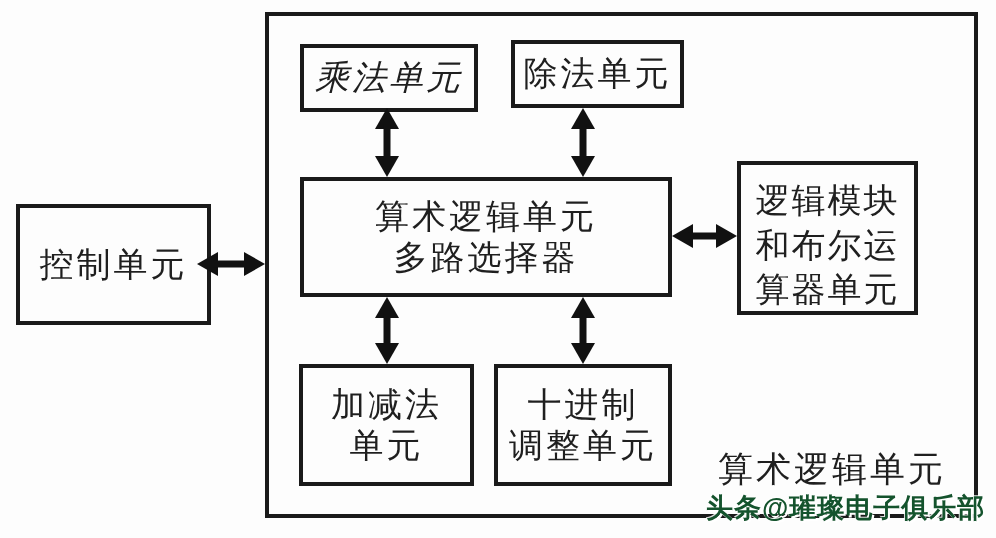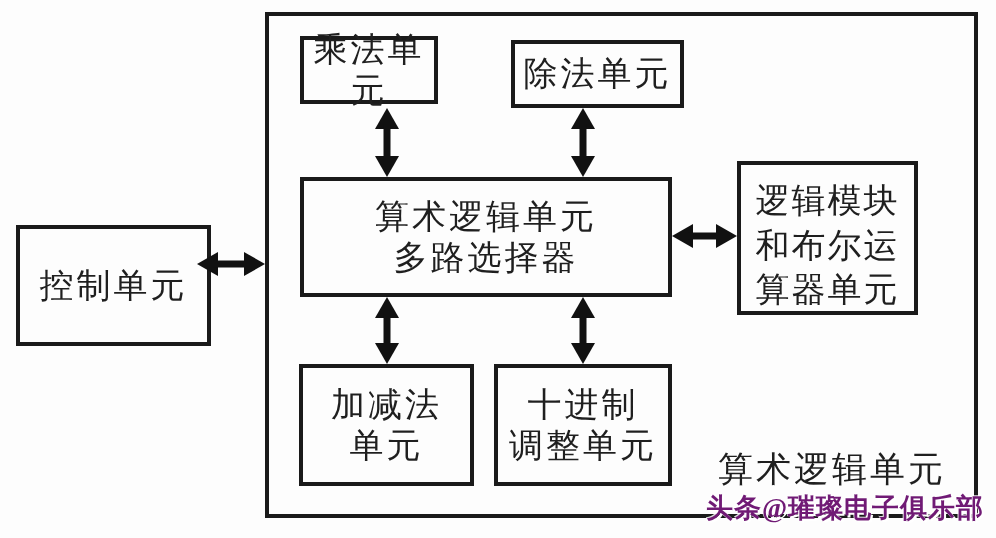--- a/index.html
+++ b/index.html
@@ -28,22 +28,22 @@
   .box .lbl {
     white-space: pre-line;
     font-size: 34px;
     letter-spacing: 3px;
     line-height: 1.22;
   }
   .outer {
     left: 265px; top: 12px; width: 713px; height: 506px;
     background: transparent;
   }
-  .control  { left: 16px;  top: 204px; width: 195px; height: 121px; margin-top: 21px; }
-  .multiply { left: 300px; top: 36px;  width: 138px; height: 68px; }
+  .control  { left: 16px;  top: 204px; width: 195px; height: 121px; }
+  .multiply { left: 300px; top: 44px;  width: 178px; height: 68px; font-style: italic; }
   .divide   { left: 511px; top: 40px;  width: 173px; height: 68px; }
   .mux      { left: 300px; top: 177px; width: 372px; height: 120px; }
   .logic    { left: 737px; top: 161px; width: 181px; height: 154px; align-items: flex-end; }
   .logic .lbl { line-height: 1.3; letter-spacing: 2px; }
   .addsub   { left: 299px; top: 364px; width: 175px; height: 122px; }
   .decimal  { left: 494px; top: 364px; width: 178px; height: 122px; }
 
   .arrow { position: absolute; }
   .arrow svg { display: block; width: 100%; height: 100%; }
   .arrow svg * { fill: #111111; }
@@ -57,25 +57,25 @@
   .container-label {
     position: absolute;
     left: 718px; top: 446px;
     font-size: 35px;
     letter-spacing: 3px;
     color: #1f1f1f;
   }
   .watermark {
     position: absolute;
     left: 706px; top: 490px;
-    font-family: Liberation Serif, serif;
+    font-family: Liberation Sans, sans-serif;
     font-weight: 700;
     font-size: 27px;
     letter-spacing: 1px;
-    color: #701a75;
+    color: #14532d;
     text-shadow: 2px 2px 0 #ffffff, -1px -1px 0 rgba(255,255,255,0.85);
     z-index: 5;
   }
 </style>
 </head>
 <body>
 
 <div class="stage">
 
   <div class="box outer"></div>

